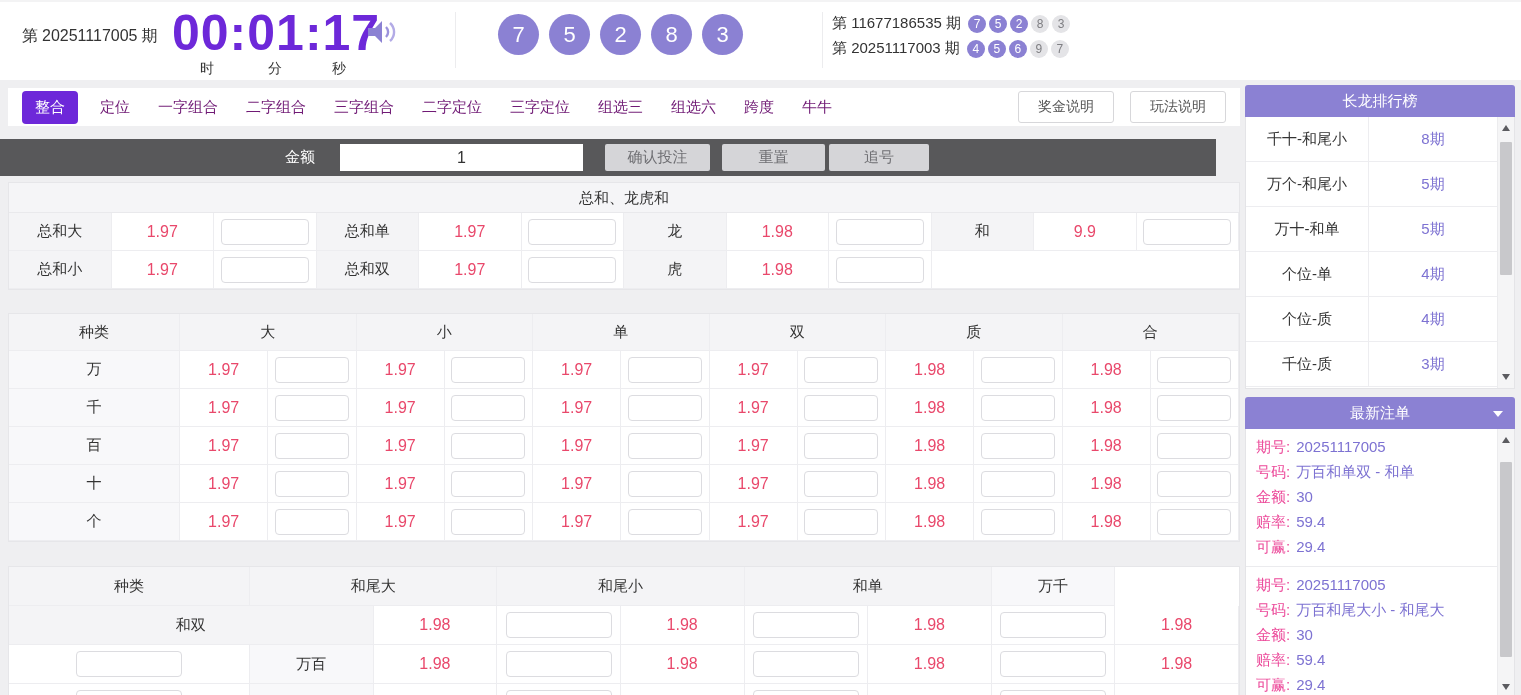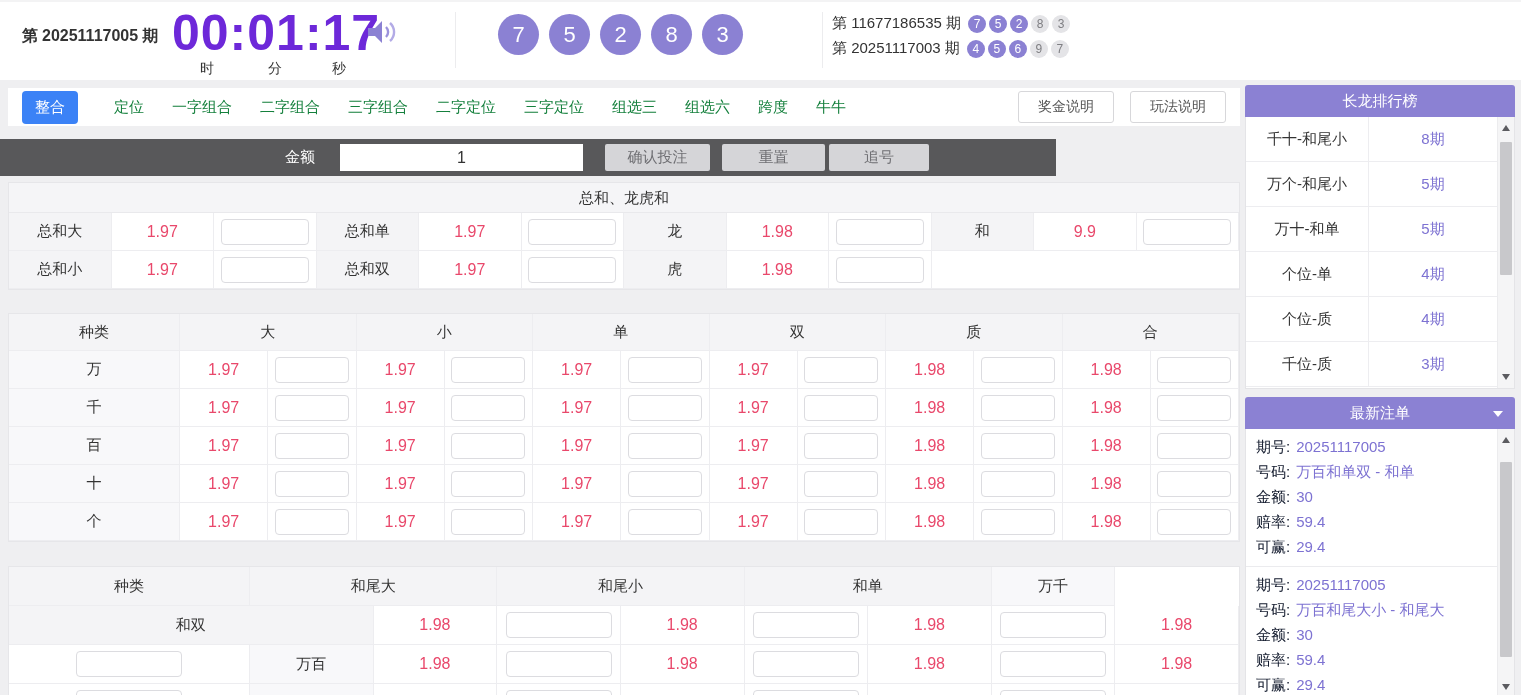--- a/index.html
+++ b/index.html
@@ -9,21 +9,21 @@
     background: #efeff1;
     overflow: hidden;
     font-family: "Liberation Sans", "DejaVu Sans", sans-serif;
     color: #333;
   }
   
   .header {
     position: absolute; top: 0; left: 0; width: 1521px; height: 80px;
     background: #fff; border-top: 2px solid #f3f3f4;
   }
-  .issue-info { position: absolute; left: 22px; top: 24px; font-size: 16px; color: #333; white-space: nowrap; font-weight: bold; }
+  .issue-info { position: absolute; left: 22px; top: 24px; font-size: 16px; color: #333; white-space: nowrap; }
   .issue-info span { margin-right: 4px; }
   .timer-digits {
     position: absolute; left: 172px; top: 4px;
     font-size: 50px; line-height: 54px; font-weight: 600; color: #6d28d9; letter-spacing: 1px;
   }
   .timer-label { position: absolute; top: 58px; font-size: 14px; color: #333; }
   .tl-0 { left: 200px; } .tl-1 { left: 268px; } .tl-2 { left: 332px; }
   .speaker { position: absolute; left: 366px; top: 16px; width: 32px; height: 28px; cursor: pointer; }
   .vdiv { position: absolute; top: 10px; width: 1px; height: 56px; background: #ececee; }
   .vdiv1 { left: 455px; } .vdiv2 { left: 822px; }
@@ -38,31 +38,31 @@
   .h-balls { display: inline-flex; gap: 3px; margin-left: 7px; }
   .hball {
     width: 18px; height: 18px; border-radius: 50%; background: #8b81d3; color: #fff;
     font-size: 12px; display: inline-flex; align-items: center; justify-content: center;
   }
   .hball.dim { background: #e4e4e7; color: #7e7e82; }
 
   
   .main { position: absolute; left: 8px; top: 88px; width: 1232px; }
   .nav-bar { height: 38px; background: #fff; display: flex; align-items: center; padding: 0 14px; margin-bottom: 13px; }
-  .tab { font-size: 15px; color: #15803d; margin-right: 28px; cursor: pointer; white-space: nowrap; }
-  .tab.active { background: #3b82f6; color: #fff; padding: 7px 13px; border-radius: 4px; margin-right: 36px; }
+  .tab { font-size: 15px; color: #701a75; margin-right: 28px; cursor: pointer; white-space: nowrap; }
+  .tab.active { background: #6d28d9; color: #fff; padding: 7px 13px; border-radius: 4px; margin-right: 22px; }
   .nav-buttons { margin-left: auto; display: flex; gap: 16px; }
   .nav-btn {
     border: 1px solid #d7d7da; background: #fff; color: #555;
     font-size: 14px; padding: 6px 19px; border-radius: 3px; cursor: pointer;
     font-family: inherit;
   }
   .bet-bar {
     height: 37px; background: #58585a; display: flex; align-items: center;
-    margin-left: -8px; width: 1056px; padding-left: 285px; margin-bottom: 6px;
+    margin-left: -8px; width: 1216px; padding-left: 285px; margin-bottom: 6px;
   }
   .amount-label { color: #fff; font-size: 15px; margin-right: 25px; }
   .amount-input {
     width: 243px; height: 27px; background: #fff; border: none; text-align: center;
     font-size: 16px; color: #333; font-family: inherit;
   }
   .bet-btn {
     height: 27px; background: #d5d5d8; color: #6f6f73; font-size: 15px;
     border: none; border-radius: 2px; cursor: pointer; font-family: inherit;
   }
@@ -116,21 +116,21 @@
   }
   .dragon-list { background: #fff; border: 1px solid #e4e4e7; border-top: none; height: 272px; position: relative; overflow: hidden; }
   .d-row { display: flex; height: 45px; border-bottom: 1px solid #ededf0; margin-right: 17px; }
   .d-name { width: 123px; border-right: 1px solid #ededf0; display: flex; align-items: center; justify-content: center; font-size: 15px; color: #333; }
   .d-count { flex: 1; display: flex; align-items: center; justify-content: center; font-size: 15px; color: #7d72d2; }
   .orders-wrap { margin-top: 8px; }
   .orders-body { background: #fff; border: 1px solid #e4e4e7; border-top: none; height: 270px; position: relative; overflow: hidden; }
   .order-entry { margin-right: 17px; padding: 5px 0 7px 10px; }
   .order-entry + .order-entry { border-top: 1px solid #ebebee; }
   .order-line { height: 25px; line-height: 25px; font-size: 15px; white-space: nowrap; }
-  .o-label { color: #0f172a; }
+  .o-label { color: #ec4899; }
   .o-value { color: #7d72d2; margin-left: 6px; }
 
   .sb { position: absolute; top: 0; right: 0; width: 17px; height: 100%; background: #f5f5f6; border-left: 1px solid #ececee; }
   .sb-arrow { position: absolute; left: 0; width: 100%; height: 18px; display: flex; align-items: center; justify-content: center; cursor: pointer; }
   .sb-up { top: 2px; } .sb-down { bottom: 2px; }
   .tri-up { width: 0; height: 0; border-left: 4px solid transparent; border-right: 4px solid transparent; border-bottom: 6px solid #5c5c60; }
   .tri-down { width: 0; height: 0; border-left: 4px solid transparent; border-right: 4px solid transparent; border-top: 6px solid #5c5c60; }
   .sb-thumb { position: absolute; left: 2px; width: 12px; background: #c8c8cb; border-radius: 1px; cursor: pointer; }
   .thumb-dragon { top: 25px; height: 133px; }
   .thumb-orders { top: 33px; height: 195px; }

